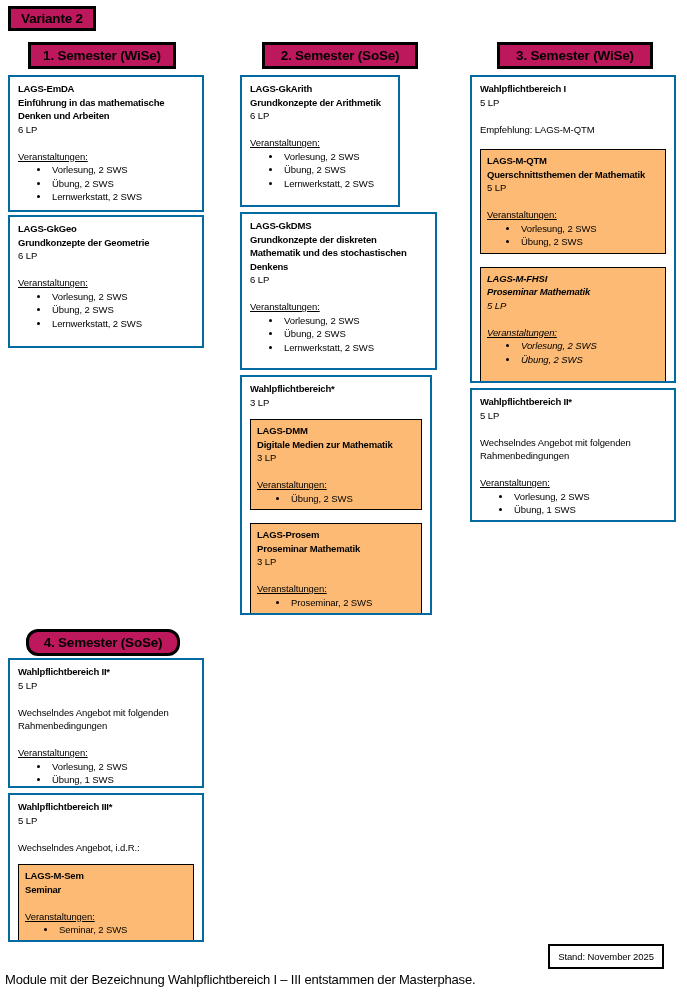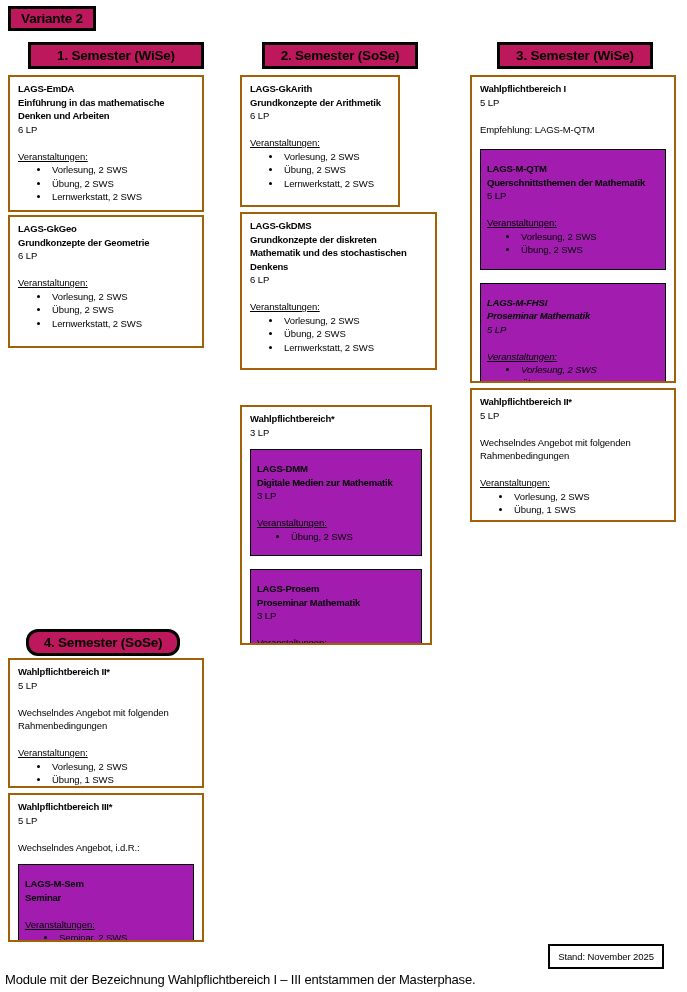--- a/index.html
+++ b/index.html
@@ -12,26 +12,26 @@
   .page {
     position:relative; width:687px; height:992px;
     background:#fff; overflow:hidden; letter-spacing:-0.1px;
   }
   .hdrbox {
     position:absolute; border:3px solid #000; background:#be185d;
     display:flex; align-items:center; justify-content:center;
     font-weight:bold; font-size:13.5px; letter-spacing:-0.2px;
   }
   .mbox {
-    position:absolute; border:2px solid #a16207; background:#fff;
+    position:absolute; border:2px solid #0369a1; background:#fff;
     padding:5px 8px; font-size:9.5px; line-height:13.5px; overflow:hidden;
   }
   .inner {
-    border:1px solid #000; background:#a21caf;
-    padding:12px 6px; margin-top:10px;
+    border:1px solid #000; background:#fdba74;
+    padding:4px 6px; margin-top:10px;
   }
   .inner.gap-lg { margin-top:13px; }
   .inner.tall { padding-bottom:16px;font-style:italic; }
   .b { font-weight:bold; letter-spacing:-0.2px; }
   .gap { margin-top:13.5px; }
   .ev-label { text-decoration:underline; margin-top:13.5px; display:inline-block; }
   ul.ev { list-style:disc; padding-left:32px; margin:0; }
   ul.ev li { padding-left:2px; }
   .stand {
     position:absolute; border:2px solid #000; background:#fff;
@@ -42,21 +42,21 @@
 </style>
 </head>
 <body>
 
 <div class="page">
 
   <div class="hdrbox" style="left:8px;top:6px;width:88px;height:25px;">
     <span>Variante 2</span>
   </div>
 
-  <div class="hdrbox" style="left:28px;top:42px;width:176px;height:27px;">
+  <div class="hdrbox" style="left:28px;top:42px;width:148px;height:27px;">
     <span>1. Semester (WiSe)</span>
   </div>
   <div class="hdrbox" style="left:262px;top:42px;width:156px;height:27px;">
     <span>2. Semester (SoSe)</span>
   </div>
   <div class="hdrbox" style="left:497px;top:42px;width:156px;height:27px;">
     <span>3. Semester (WiSe)</span>
   </div>
   <div class="hdrbox" style="left:26px;top:629px;width:154px;height:27px;border-radius:12px;">
     <span>4. Semester (SoSe)</span>
@@ -103,21 +103,21 @@
     <div class="b">Grundkonzepte der diskreten Mathematik und des stochastischen Denkens</div>
     <div>6 LP</div>
     <div><span class="ev-label">Veranstaltungen:</span></div>
     <ul class="ev">
       <li>Vorlesung, 2 SWS</li>
       <li>Übung, 2 SWS</li>
       <li>Lernwerkstatt, 2 SWS</li>
     </ul>
   </div>
 
-  <div class="mbox" style="left:240px;top:375px;width:192px;height:240px;margin-top:30px;">
+  <div class="mbox" style="left:240px;top:375px;width:192px;height:240px;">
     <div class="b">Wahlpflichtbereich*</div>
     <div>3 LP</div>
 
     <div class="inner">
       <div class="b">LAGS-DMM</div>
       <div class="b">Digitale Medien zur Mathematik</div>
       <div>3 LP</div>
       <div><span class="ev-label">Veranstaltungen:</span></div>
       <ul class="ev">
         <li>Übung, 2 SWS</li>

